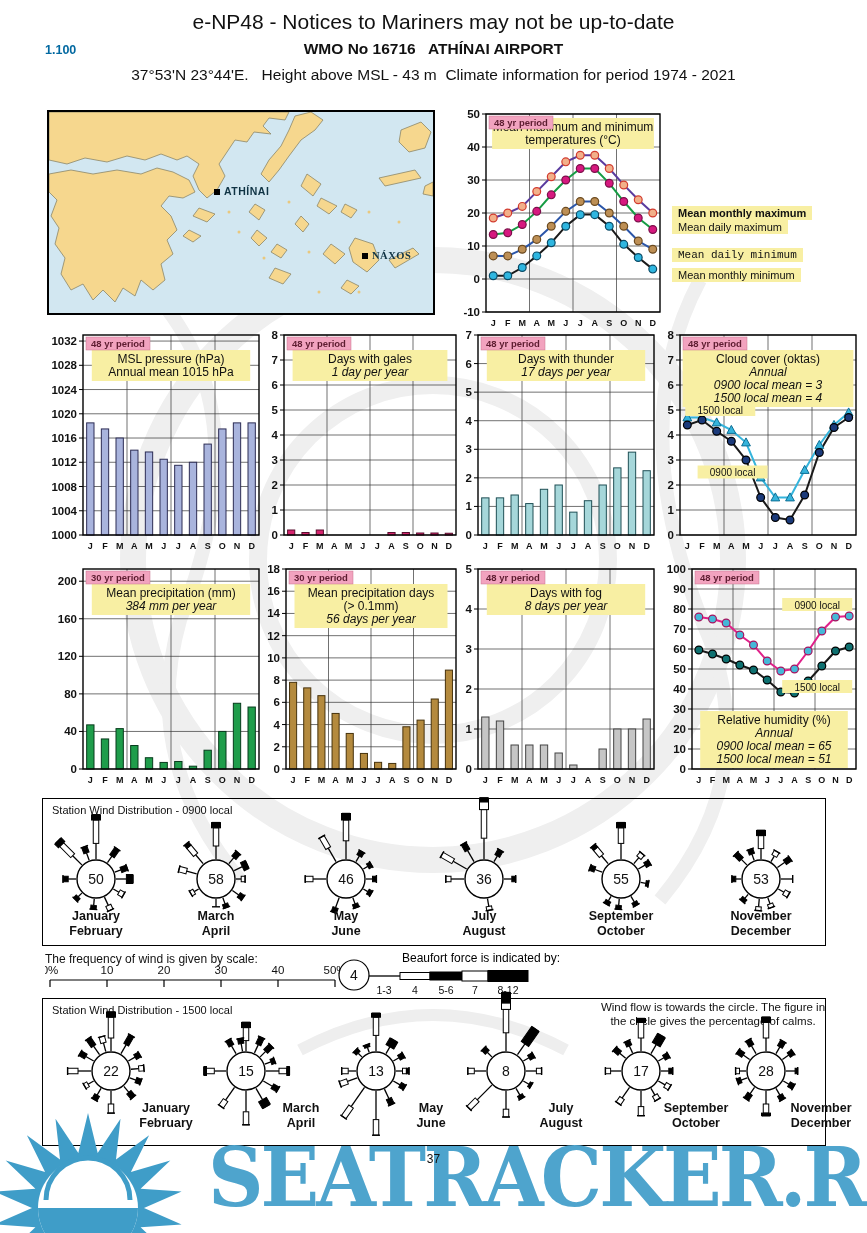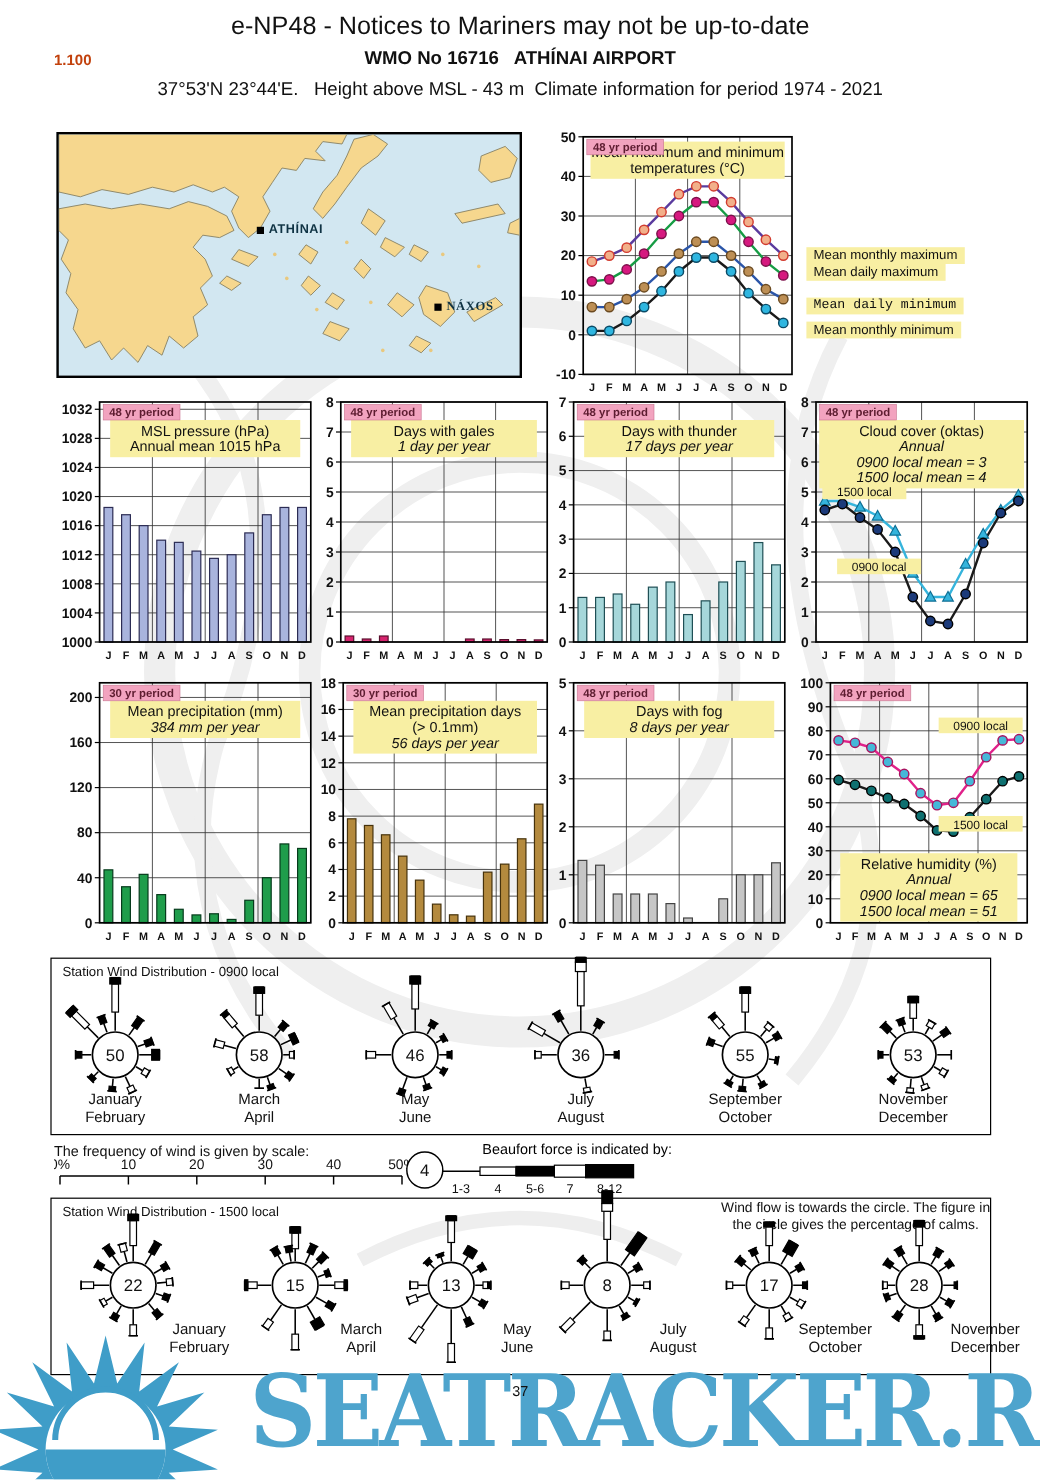--- a/index.html
+++ b/index.html
@@ -1,38 +1,38 @@
 <!DOCTYPE html>
 <html><head>
 <meta charset="utf-8">
 <style>
   html,body{margin:0;padding:0;background:#fff;font-family:"Liberation Sans",sans-serif;}
   .page{position:relative;width:867px;height:1233px;background:#fff;overflow:hidden;}
   .abs{position:absolute;}
   .hdr-notice{left:0;right:0;top:10px;text-align:center;font-size:21px;color:#111;}
-  .hdr-ref{left:45px;top:43px;font-size:12.5px;font-weight:bold;color:#c2410c;}
+  .hdr-ref{left:45px;top:43px;font-size:12.5px;font-weight:bold;color:#0369a1;}
   .hdr-station{left:0;right:0;top:40px;text-align:center;font-size:15.5px;font-weight:bold;white-space:pre;color:#111;}
   .hdr-details{left:0;right:0;top:66px;text-align:center;font-size:15.5px;white-space:pre;color:#111;}
   .map-box{left:47px;top:110px;width:388px;height:205px;border:2px solid #000;box-sizing:border-box;background:#d2e7f1;}
   .map-label{position:absolute;font-size:10.5px;font-weight:bold;color:#0f3344;letter-spacing:.5px;}
   .map-sq{position:absolute;width:6px;height:6px;background:#000;}
   .chart{position:absolute;}
   .ylab{font:700 11.5px "Liberation Sans",sans-serif;fill:#111;}
   .mlab{font:700 9px "Liberation Sans",sans-serif;fill:#111;}
   .plab{font:700 9.5px "Liberation Sans",sans-serif;fill:#5d1c30;}
   .tlab{font:400 12px "Liberation Sans",sans-serif;fill:#111;}
   .ital{font-style:italic;}
   .illab{font:400 10px "Liberation Sans",sans-serif;fill:#111;}
   .anno{left:672px;top:112px;font-size:12.5px;line-height:16.5px;color:#111;}
   .leglab{position:absolute;left:672px;background:#f8efa3;font-size:11px;padding:1px 6px;color:#111;white-space:nowrap;}
   .windbox{border:1.5px solid #000;box-sizing:border-box;}
   .windtitle{position:absolute;left:9px;top:5px;font-size:11px;color:#111;}
   .rose{position:absolute;width:150px;height:160px;}
   .roseN{font:400 14px "Liberation Sans",sans-serif;fill:#111;}
-  .rosemonths{position:absolute;text-align:center;font-size:12.5px;line-height:15px;color:#111;width:120px;}
+  .rosemonths{position:absolute;text-align:center;font-size:12.5px;line-height:15px;color:#111;width:120px;font-weight:bold;}
   .legtext{font-size:12px;color:#111;}
   .scale-lab{font:400 11.5px "Liberation Sans",sans-serif;fill:#111;}
   .bf-lab{font:400 10.5px "Liberation Sans",sans-serif;fill:#111;}
   .flownote{left:598px;top:956px;width:230px;text-align:center;font-size:11.5px;line-height:14px;color:#111;margin-top:44px;}
   .pagenum{left:0;right:0;top:1152px;text-align:center;font-size:12px;color:#111;z-index:6;}
   .wmtext{left:208px;top:1128px;font-family:"DejaVu Serif",serif;font-weight:bold;font-size:77px;color:#4ea4cd;letter-spacing:-3px;z-index:5;transform:scaleY(1.08);transform-origin:top left;}
   .sun{left:-12px;top:1108px;z-index:5;}
   .ghost{left:0;top:0;z-index:0;}
   .z1{z-index:1;}
 </style>
@@ -706,21 +706,21 @@
         <text x="110" y="189" text-anchor="middle" class="tlab ital">0900 local mean = 65</text>
         <text x="110" y="202" text-anchor="middle" class="tlab ital">1500 local mean = 51</text>
         <rect x="31" y="10" width="64" height="13" fill="#f2a3bf" stroke="#c8748f" stroke-width="0.5"></rect>
         <text x="63" y="20" text-anchor="middle" class="plab">48 yr period</text>
         <rect x="118.2" y="37.00000000000001" width="70" height="13" fill="#f8efa3"></rect>
         <text x="153.2" y="47.50000000000001" text-anchor="middle" class="illab">0900 local</text>
         <rect x="118.2" y="119.00000000000001" width="70" height="13" fill="#f8efa3"></rect>
         <text x="153.2" y="129.5" text-anchor="middle" class="illab">1500 local</text>
       </svg></div>
 
-  <div class="leglab z1" style="top:206px;">Mean monthly maximum</div>
+  <div class="leglab z1" style="top:206px;font-weight:bold;">Mean monthly maximum</div>
   <div class="leglab z1" style="top:220px;">Mean daily maximum</div>
   <div class="leglab z1" style="top:248px;font-family:Liberation Mono, monospace;">Mean daily minimum</div>
   <div class="leglab z1" style="top:268px;">Mean monthly minimum</div>
 
   <div class="abs windbox z1" id="windbox-0900" style="left:42px;top:798px;width:784px;height:148px;">
     <div class="windtitle">Station Wind Distribution - 0900 local</div>
   <div class="rose" style="left: -22px; top: 0px;"><svg width="150" height="160" style="overflow:visible">
           <g transform="translate(75,80) rotate(0)">
             <line x1="0" y1="-20" x2="0" y2="-35.6" stroke="#000" stroke-width="1.3"></line>
             <rect x="-2.75" y="-59" width="5.5" height="23.400000000000002" fill="#fff" stroke="#000" stroke-width="1"></rect>

